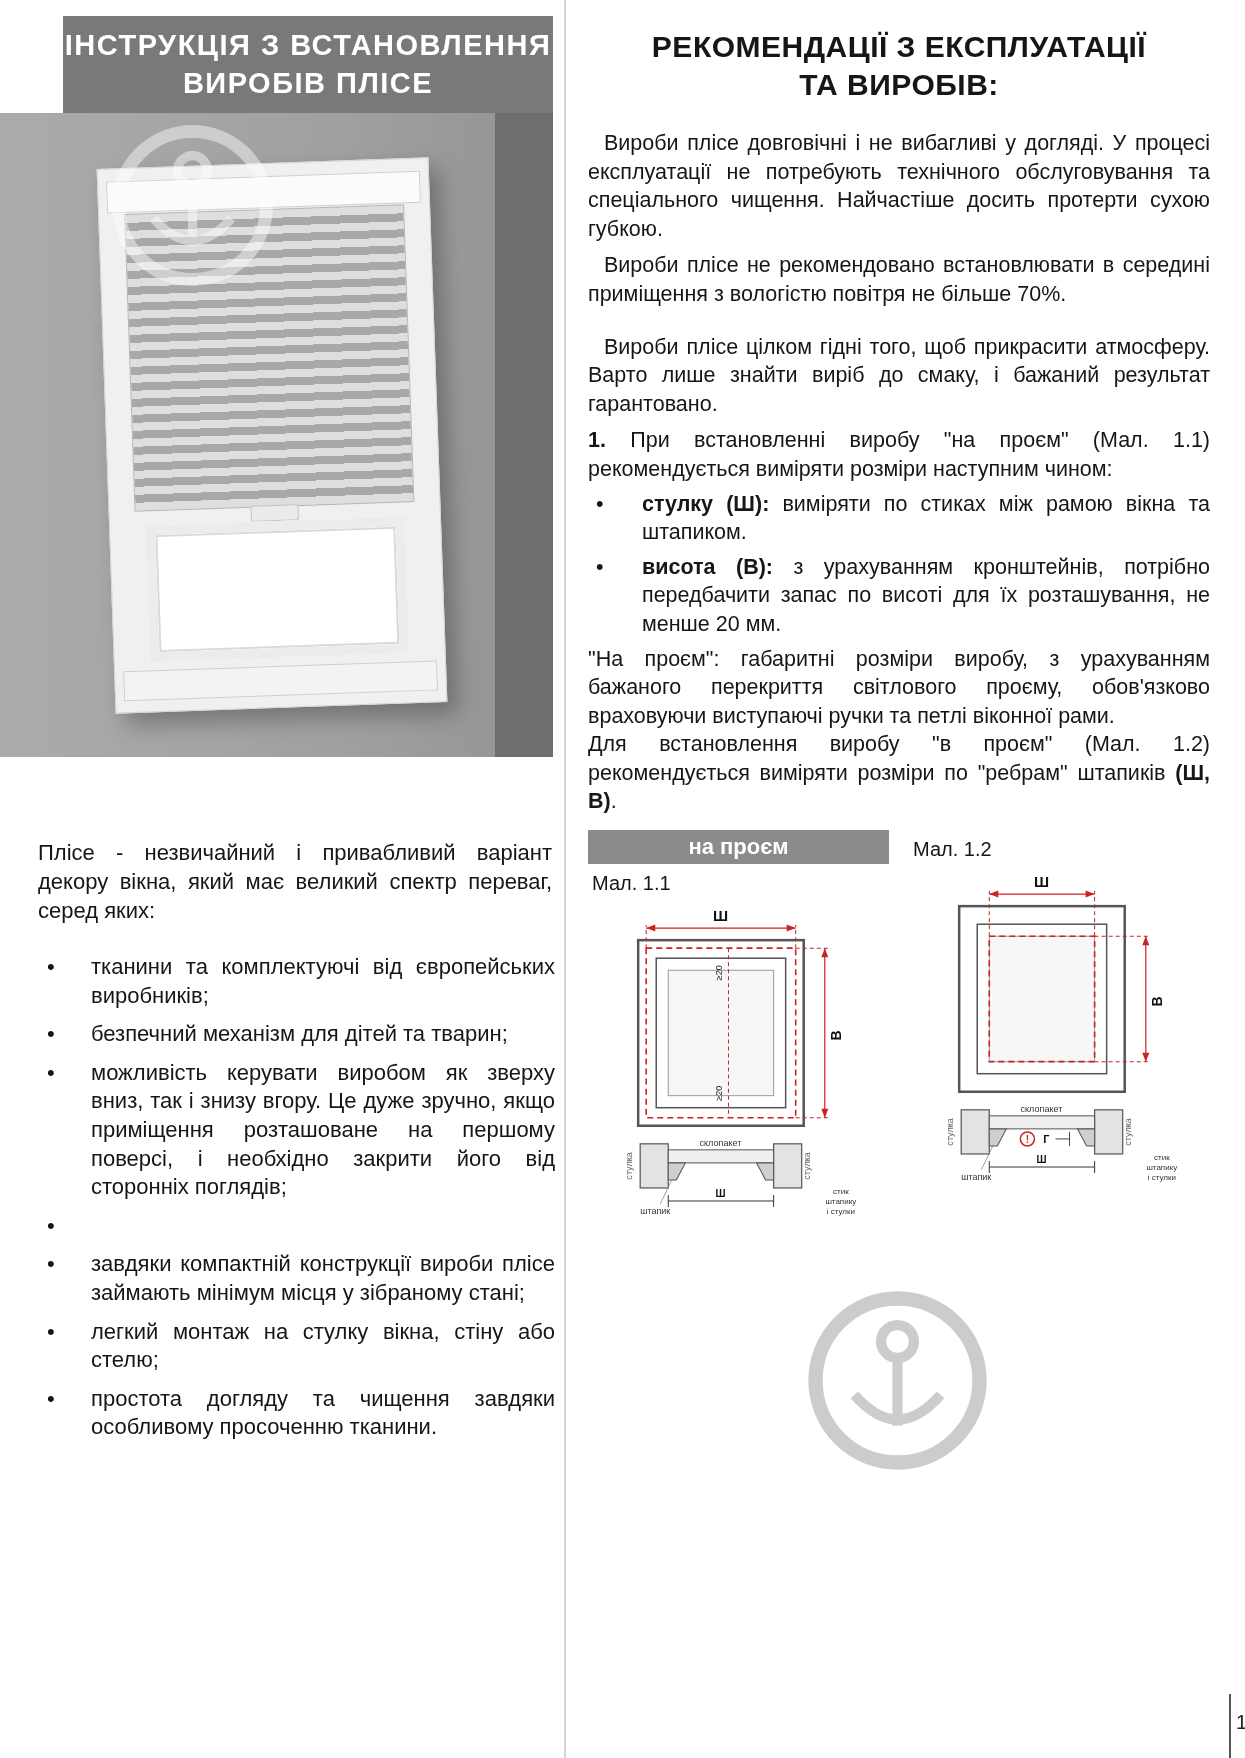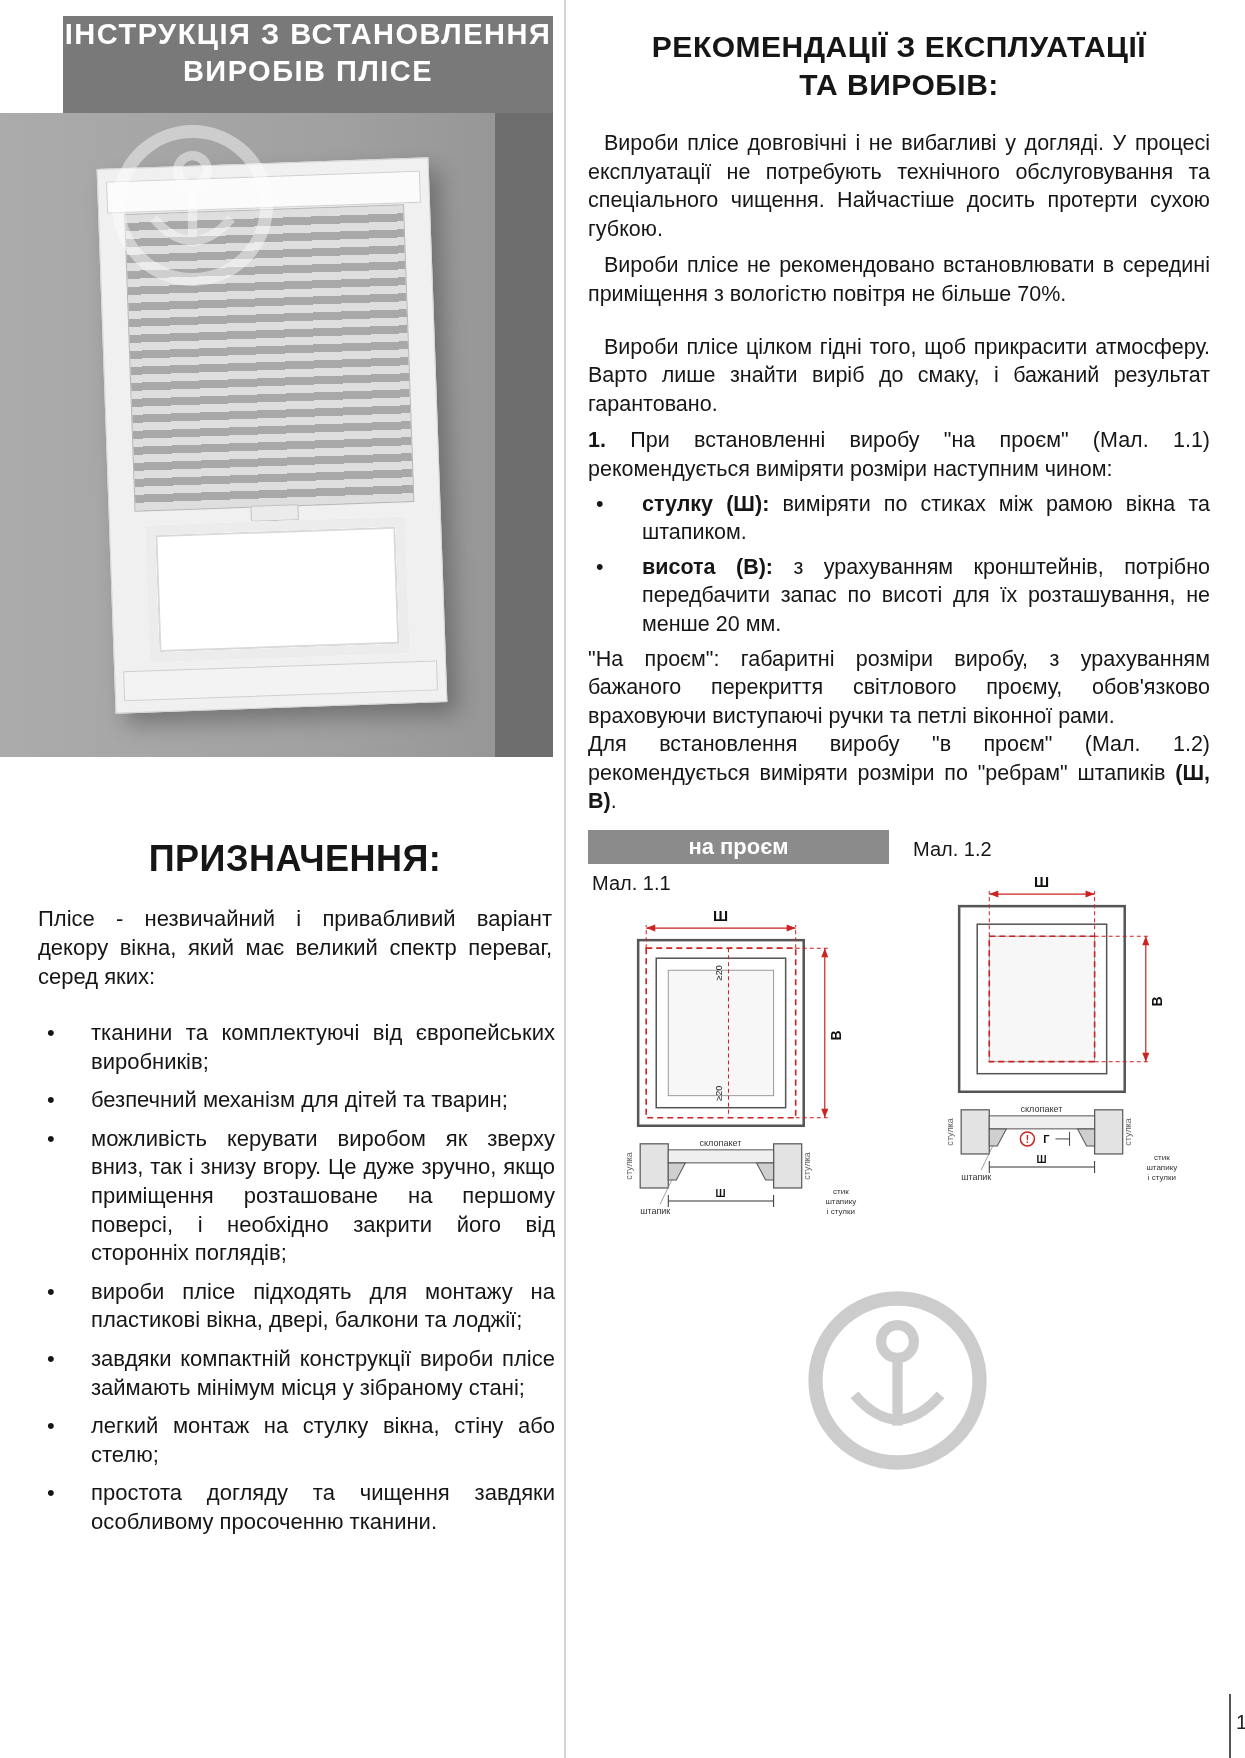--- a/index.html
+++ b/index.html
@@ -2,21 +2,21 @@
 <html><head>
 <meta charset="utf-8">
 <style>
   html,body{margin:0;padding:0;background:#fff;}
   .page{position:relative;width:1245px;height:1758px;background:#ffffff;overflow:hidden;
         font-family:"Liberation Sans",sans-serif;color:#161616;}
   .divider{position:absolute;left:564px;top:0;width:2px;height:100%;background:#d4d4d4;}
 
   
   .banner{position:absolute;left:63px;top:16px;width:490px;height:97px;background:#797979;
-          color:#fff;display:flex;flex-direction:column;justify-content:flex-start;align-items:center;
+          color:#fff;display:flex;flex-direction:column;justify-content:center;align-items:center;
           font-weight:bold;font-size:29px;line-height:1.28;letter-spacing:1.5px;text-align:center;}
   .photo{position:absolute;left:0;top:113px;width:553px;height:644px;overflow:hidden;
          background:linear-gradient(90deg,#ababab 0%,#a0a0a0 62%,#979797 88%);}
   .wall-shadow{position:absolute;right:0;top:0;width:58px;height:100%;background:#6e6e6e;}
   .window{position:absolute;left:106px;top:50px;width:332px;height:545px;transform:rotate(-2deg);}
   .win-outer{position:absolute;inset:0;background:#f0f0f0;border:1px solid #d6d6d6;
              box-shadow:10px 12px 22px rgba(0,0,0,.28);}
   .win-head{position:absolute;top:13px;left:9px;right:9px;height:30px;background:#fbfbfb;border:1px solid #cfcfcf;}
   .blind{position:absolute;top:46px;left:26px;right:26px;height:296px;border:1px solid #b6b6b6;
          background:repeating-linear-gradient(180deg,#dedede 0 8px,#a8a8a8 8px 16px);}
@@ -80,38 +80,36 @@
     </div>
     <svg class="watermark wm-photo" viewBox="0 0 100 100">
       <circle cx="50" cy="50" r="40" fill="none" stroke="currentColor" stroke-width="7"></circle>
       <circle cx="50" cy="31" r="8" fill="none" stroke="currentColor" stroke-width="5"></circle>
       <line x1="50" y1="39" x2="50" y2="72" stroke="currentColor" stroke-width="5"></line>
       <path d="M29,57 q21,24 42,0" fill="none" stroke="currentColor" stroke-width="5"></path>
     </svg>
   </div>
 
   <div class="left-content">
-    <h2 class="purpose-title">ПРИЗНАЧЕННЯ:</h2>
     <p class="purpose-intro">Плісе - незвичайний і привабливий варіант декору вікна, який має великий спектр переваг, серед яких:</p>
 
     <div class="bullet-row">
       <span class="marker">•</span>
       <span class="b-text">тканини та комплектуючі від європейських виробників;</span>
     </div>
     <div class="bullet-row">
       <span class="marker">•</span>
       <span class="b-text">безпечний механізм для дітей та тварин;</span>
     </div>
     <div class="bullet-row">
       <span class="marker">•</span>
       <span class="b-text">можливість керувати виробом як зверху вниз, так і знизу вгору. Це дуже зручно, якщо приміщення розташоване на першому поверсі, і необхідно закрити його від сторонніх поглядів;</span>
     </div>
     <div class="bullet-row">
       <span class="marker">•</span>
-      <span class="b-text">вироби плісе підходять для монтажу на пластикові вікна, двері, балкони та лоджії;</span>
     </div>
     <div class="bullet-row">
       <span class="marker">•</span>
       <span class="b-text">завдяки компактній конструкції вироби плісе займають мінімум місця у зібраному стані;</span>
     </div>
     <div class="bullet-row">
       <span class="marker">•</span>
       <span class="b-text">легкий монтаж на стулку вікна, стіну або стелю;</span>
     </div>
     <div class="bullet-row">

